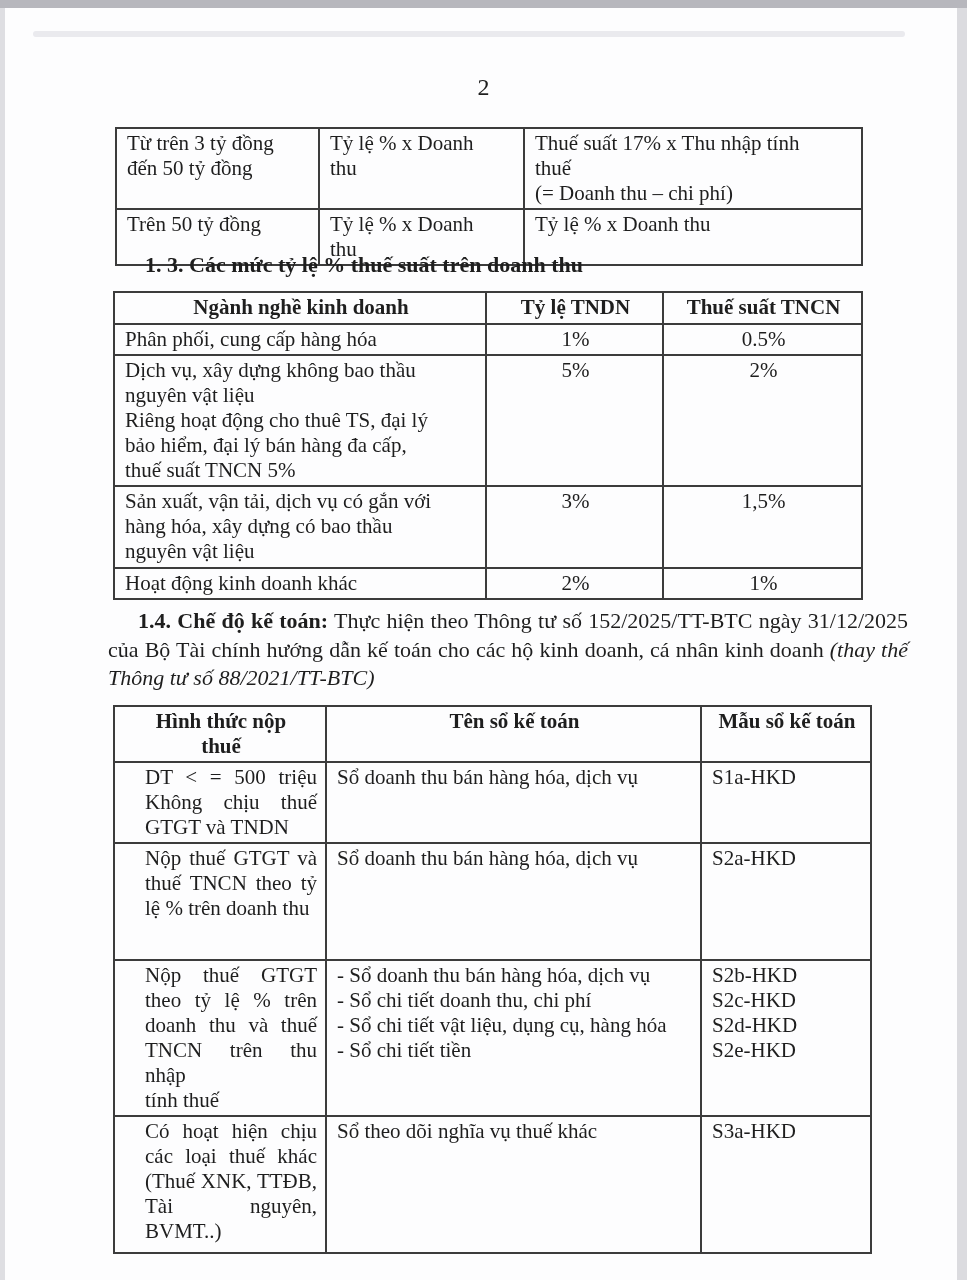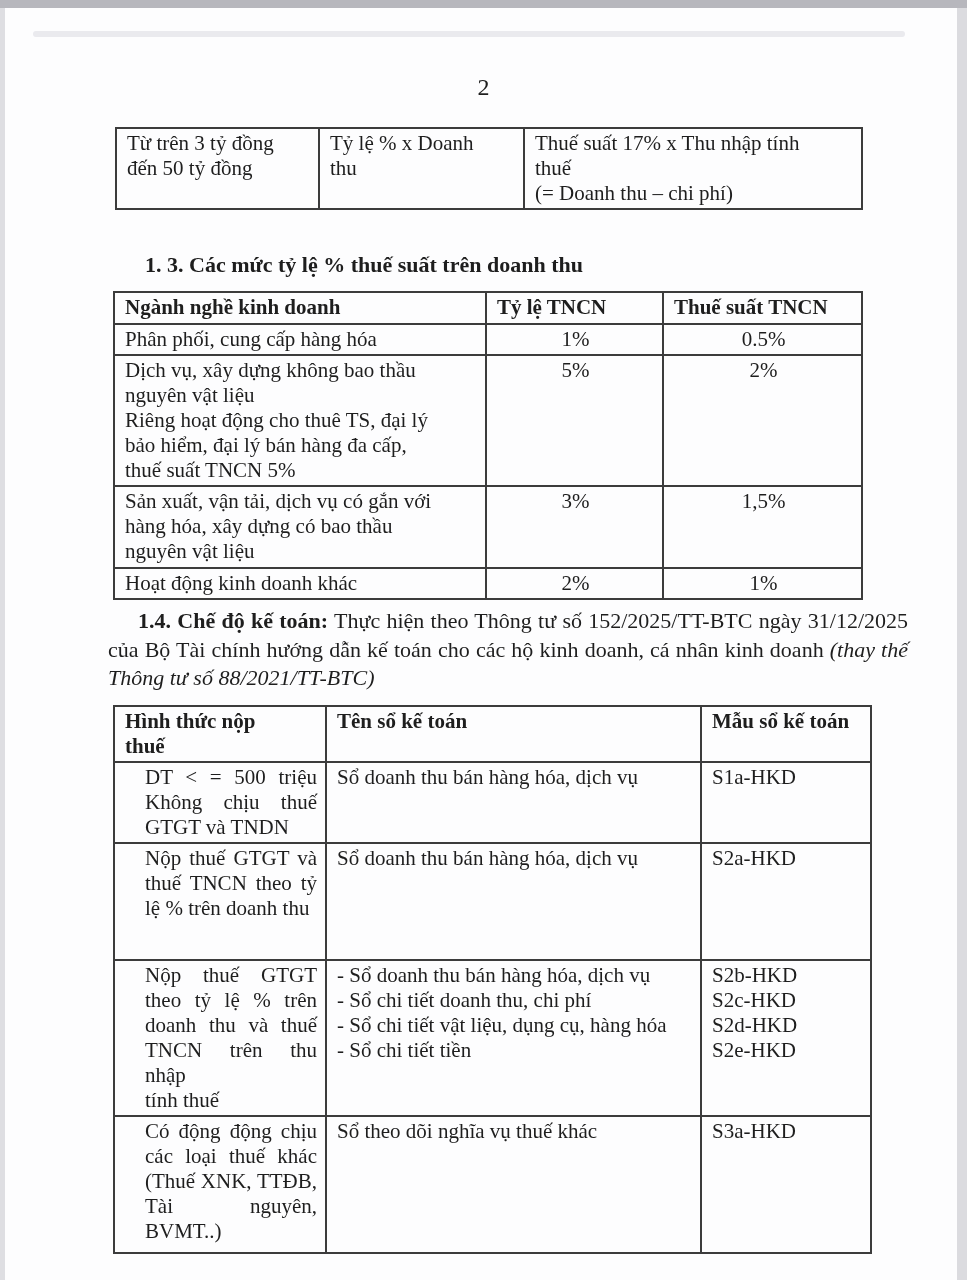--- a/index.html
+++ b/index.html
@@ -10,21 +10,21 @@
     color:#1e1e1e;
   }
   .top-bar { position:absolute; left:0; top:0; width:967px; height:8px; background:#b7b7bd; }
   .edge-left { position:absolute; left:0; top:8px; width:5px; height:1272px; background:#dedee2; }
   .edge-right { position:absolute; right:0; top:8px; width:10px; height:1272px; background:#dbdbdf; }
   .faint-rule { position:absolute; left:33px; top:31px; width:872px; height:6px; background:#eaeaee; border-radius:3px; }
   .page-number { position:absolute; left:0; top:74px; width:967px; text-align:center; font-size:24px; }
 
   .tbl { position:absolute; border-collapse:collapse; table-layout:fixed; font-size:21px; line-height:25px; }
   .tbl td, .tbl th { border:2px solid #3c3c3c; padding:2px 8px 2px 10px; vertical-align:top; overflow:hidden; }
-  .tbl th { font-weight:bold; text-align:left; }
+  .tbl th { font-weight:bold; text-align:center; }
 
   .t1 { left:115px; top:127px; width:746px; }
   .t2 { left:113px; top:291px; width:748px; }
   .t3 { left:113px; top:705px; width:757px; }
 
   .num { text-align:center; }
   .h32 { height:32px; } .h27 { height:27px; } .h120 { height:120px; } .h82 { height:82px; }
   .h26 { height:26px; } .h76 { height:76px;border-radius:16px; } .h49 { height:49px; } .h50 { height:50px; }
   .h75 { height:75px; } .h95 { height:117px; } .h123 { height:123px; } .h137 { height:137px; }
 
@@ -65,35 +65,47 @@
         <td>
             <div>Tỷ lệ % x Doanh</div>
             <div>thu</div>
           </td>
         <td>
             <div>Thuế suất 17% x Thu nhập tính</div>
             <div>thuế</div>
             <div>(= Doanh thu – chi phí)</div>
           </td>
       </tr>
+      <tr class="h49">
+        <td>
+            <div>Trên 50 tỷ đồng</div>
+          </td>
+        <td>
+            <div>Tỷ lệ % x Doanh</div>
+            <div>thu</div>
+          </td>
+        <td>
+            <div>Tỷ lệ % x Doanh thu</div>
+          </td>
+      </tr>
     </tbody>
   </table>
 
   <div class="heading">1. 3. Các mức tỷ lệ % thuế suất trên doanh thu</div>
 
   <table class="tbl t2">
     <colgroup>
         <col style="width:372px">
         <col style="width:177px">
         <col style="width:199px">
       </colgroup>
     <tbody>
       <tr class="h32">
         <th>Ngành nghề kinh doanh</th>
-        <th>Tỷ lệ TNCN</th>
+        <th>Tỷ lệ TNDN</th>
         <th>Thuế suất TNCN</th>
       </tr>
       <tr class="h27">
         <td>
             <div>Phân phối, cung cấp hàng hóa</div>
           </td>
         <td class="num">1%</td>
         <td class="num">0.5%</td>
       </tr>
       <tr class="h120">
@@ -187,21 +199,21 @@
           </td>
         <td>
             <div>S2b-HKD</div>
             <div>S2c-HKD</div>
             <div>S2d-HKD</div>
             <div>S2e-HKD</div>
           </td>
       </tr>
       <tr class="h137">
         <td class="justified">
-            <div>Có động động chịu</div>
+            <div>Có hoạt hiện chịu</div>
             <div>các loại thuế khác</div>
             <div>(Thuế XNK, TTĐB,</div>
             <div>Tài nguyên,</div>
             <div>BVMT..)</div>
           </td>
         <td>
             <div>Sổ theo dõi nghĩa vụ thuế khác</div>
           </td>
         <td>
             <div>S3a-HKD</div>

